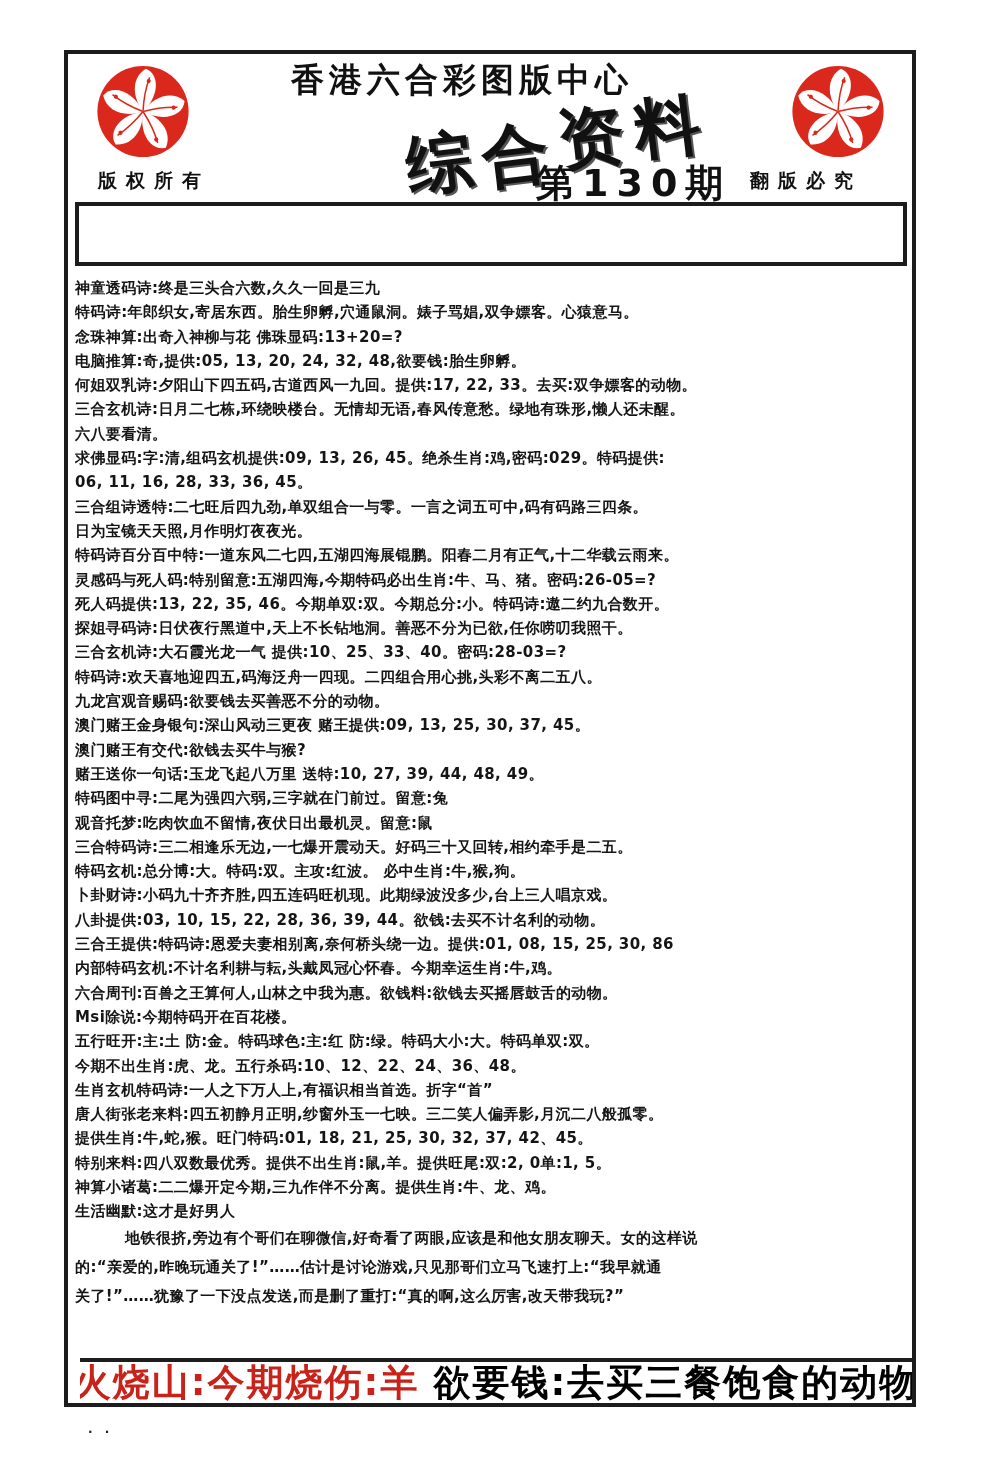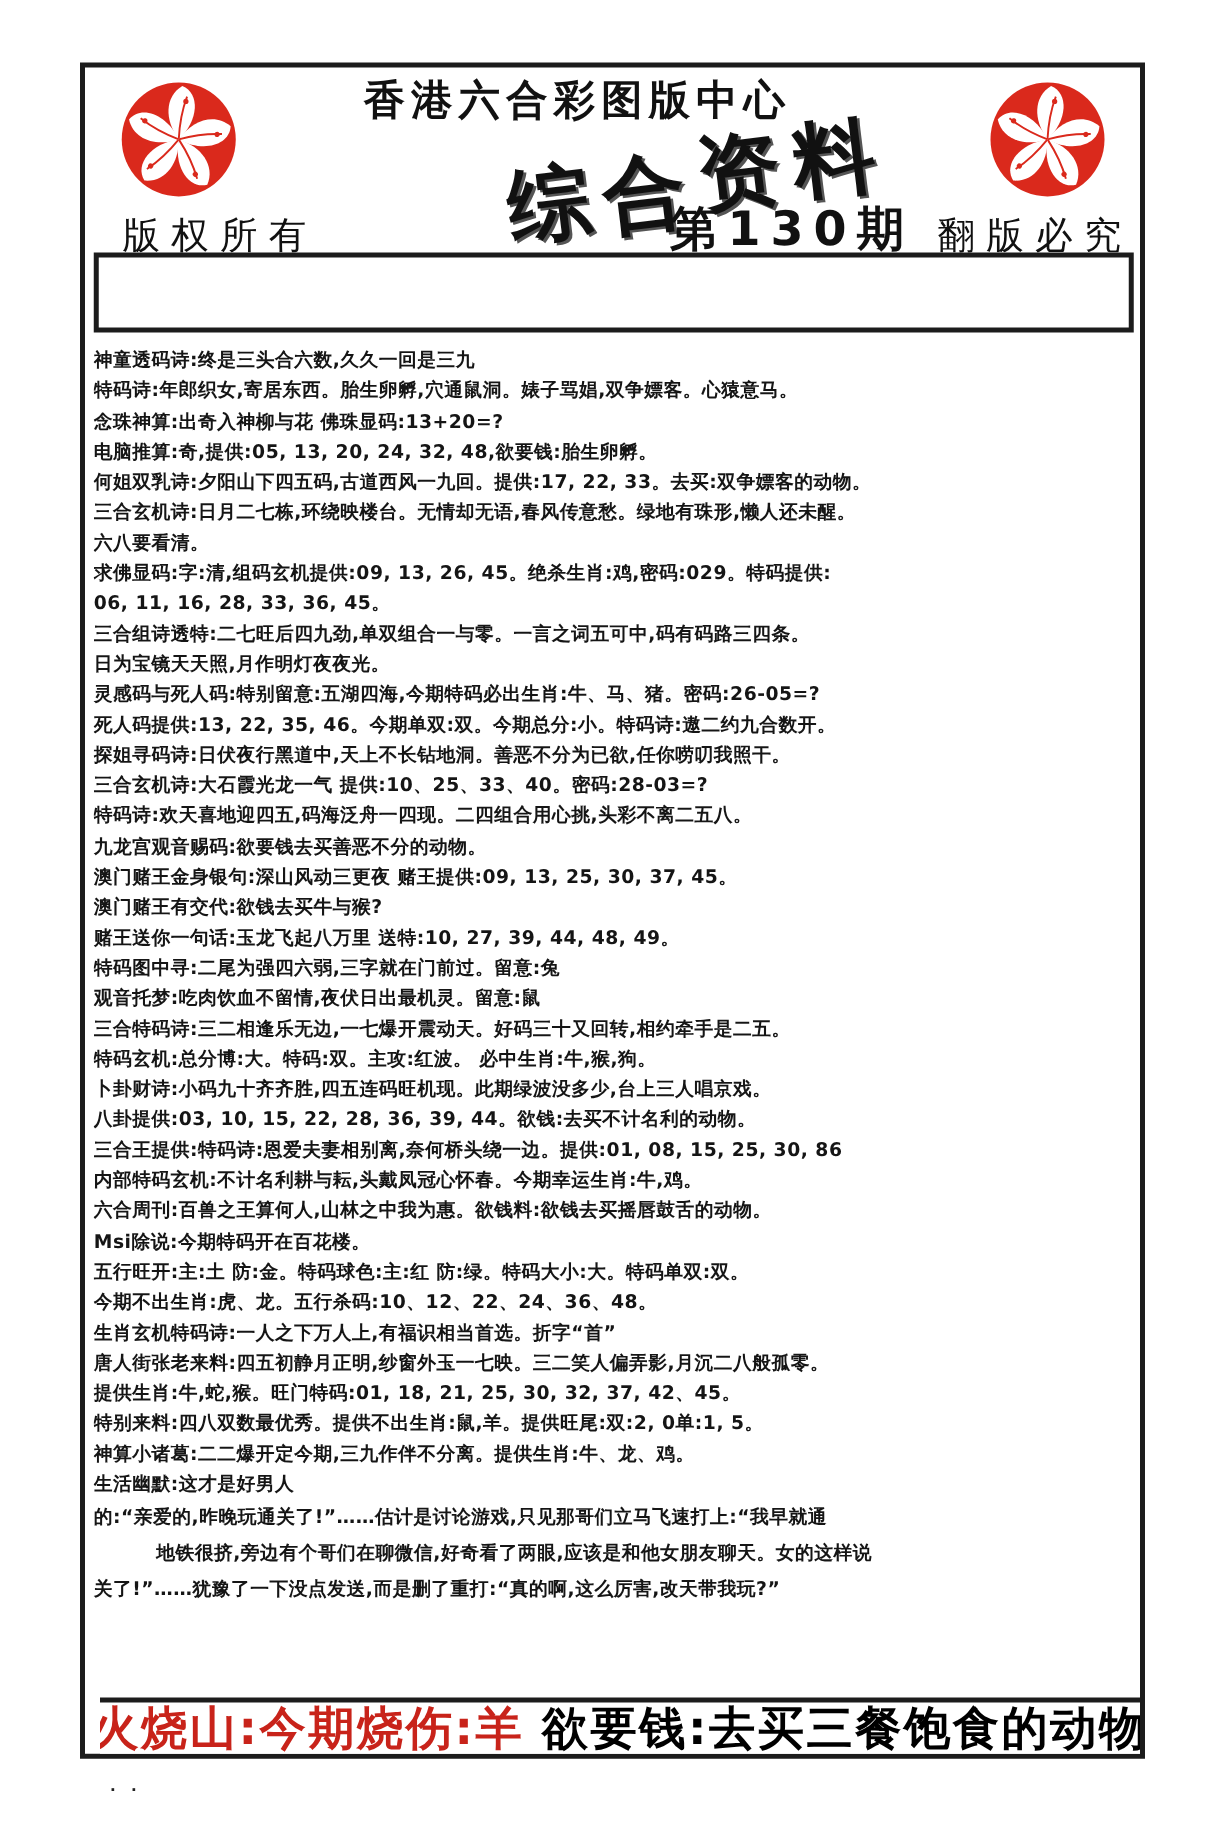--- a/index.html
+++ b/index.html
@@ -12,21 +12,21 @@
   .logo.left{left:27px;top:10px;}
   .logo.right{left:722px;top:10px;}
   .title1{position:absolute;left:0;top:4px;width:100%;text-align:center;
           transform:translateX(-28px);font-size:33px;font-weight:bold;letter-spacing:5px;
           font-family:"DejaVu Serif","Liberation Serif",serif;}
   .title2{position:absolute;left:338px;top:52px;font-size:66px;font-weight:bold;
           letter-spacing:10px;font-family:"DejaVu Serif","Liberation Serif",serif;
           text-shadow:2px 2px 0 #555;}
   .title2 span{display:inline-block;}
   .issue{position:absolute;left:468px;top:104px;font-size:38px;font-weight:bold;letter-spacing:8px;}
-  .cpy{position:absolute;top:114px;font-size:30px;font-weight:normal;letter-spacing:9px;}
+  .cpy{position:absolute;top:114px;font-size:19px;font-weight:bold;letter-spacing:9px;}
   .cpy.left{left:30px;}
   .cpy.right{left:682px;}
   
   .placeholder{position:absolute;left:7px;top:148px;width:832px;height:64px;
                border:4px solid #1c1c1c;box-sizing:border-box;background:#fff;}
   
   .body-lines{position:absolute;left:7px;top:222px;right:6px;}
   .line{font-size:15px;font-weight:bold;line-height:24.3px;white-space:nowrap;
         overflow:hidden;letter-spacing:0.4px;color:#151515;}
   .line.para{line-height:29px;}
@@ -121,20 +121,21 @@
         <div class="line">特码诗:年郎织女,寄居东西。胎生卵孵,穴通鼠洞。婊子骂娼,双争嫖客。心猿意马。</div>
         <div class="line">念珠神算:出奇入神柳与花 佛珠显码:13+20=?</div>
         <div class="line">电脑推算:奇,提供:05, 13, 20, 24, 32, 48,欲要钱:胎生卵孵。</div>
         <div class="line">何姐双乳诗:夕阳山下四五码,古道西风一九回。提供:17, 22, 33。去买:双争嫖客的动物。</div>
         <div class="line">三合玄机诗:日月二七栋,环绕映楼台。无情却无语,春风传意愁。绿地有珠形,懒人还未醒。</div>
         <div class="line">六八要看清。</div>
         <div class="line">求佛显码:字:清,组码玄机提供:09, 13, 26, 45。绝杀生肖:鸡,密码:029。特码提供:</div>
         <div class="line">06, 11, 16, 28, 33, 36, 45。</div>
         <div class="line">三合组诗透特:二七旺后四九劲,单双组合一与零。一言之词五可中,码有码路三四条。</div>
         <div class="line">日为宝镜天天照,月作明灯夜夜光。</div>
+        <div class="line">特码诗百分百中特:一道东风二七四,五湖四海展锟鹏。阳春二月有正气,十二华载云雨来。</div>
         <div class="line">灵感码与死人码:特别留意:五湖四海,今期特码必出生肖:牛、马、猪。密码:26-05=?</div>
         <div class="line">死人码提供:13, 22, 35, 46。今期单双:双。今期总分:小。特码诗:遨二约九合数开。</div>
         <div class="line">探姐寻码诗:日伏夜行黑道中,天上不长钻地洞。善恶不分为已欲,任你唠叨我照干。</div>
         <div class="line">三合玄机诗:大石霞光龙一气 提供:10、25、33、40。密码:28-03=?</div>
         <div class="line">特码诗:欢天喜地迎四五,码海泛舟一四现。二四组合用心挑,头彩不离二五八。</div>
         <div class="line">九龙宫观音赐码:欲要钱去买善恶不分的动物。</div>
         <div class="line">澳门赌王金身银句:深山风动三更夜 赌王提供:09, 13, 25, 30, 37, 45。</div>
         <div class="line">澳门赌王有交代:欲钱去买牛与猴?</div>
         <div class="line">赌王送你一句话:玉龙飞起八万里 送特:10, 27, 39, 44, 48, 49。</div>
         <div class="line">特码图中寻:二尾为强四六弱,三字就在门前过。留意:兔</div>
@@ -148,22 +149,22 @@
         <div class="line">六合周刊:百兽之王算何人,山林之中我为惠。欲钱料:欲钱去买摇唇鼓舌的动物。</div>
         <div class="line">Msi除说:今期特码开在百花楼。</div>
         <div class="line">五行旺开:主:土 防:金。特码球色:主:红 防:绿。特码大小:大。特码单双:双。</div>
         <div class="line">今期不出生肖:虎、龙。五行杀码:10、12、22、24、36、48。</div>
         <div class="line">生肖玄机特码诗:一人之下万人上,有福识相当首选。折字“首”</div>
         <div class="line">唐人街张老来料:四五初静月正明,纱窗外玉一七映。三二笑人偏弄影,月沉二八般孤零。</div>
         <div class="line">提供生肖:牛,蛇,猴。旺门特码:01, 18, 21, 25, 30, 32, 37, 42、45。</div>
         <div class="line">特别来料:四八双数最优秀。提供不出生肖:鼠,羊。提供旺尾:双:2, 0单:1, 5。</div>
         <div class="line">神算小诸葛:二二爆开定今期,三九作伴不分离。提供生肖:牛、龙、鸡。</div>
         <div class="line">生活幽默:这才是好男人</div>
+        <div class="line para indent">地铁很挤,旁边有个哥们在聊微信,好奇看了两眼,应该是和他女朋友聊天。女的这样说</div>
         <div class="line para">的:“亲爱的,昨晚玩通关了!”……估计是讨论游戏,只见那哥们立马飞速打上:“我早就通</div>
-        <div class="line para indent">地铁很挤,旁边有个哥们在聊微信,好奇看了两眼,应该是和他女朋友聊天。女的这样说</div>
         <div class="line para">关了!”……犹豫了一下没点发送,而是删了重打:“真的啊,这么厉害,改天带我玩?”</div>
       </div>
 
     <div class="tipbar">
       <span class="tip-red" style="color: rgb(200, 35, 26);">火烧山:今期烧伤:羊</span>
       <span class="tip-green" style="color: #000000;">欲要钱:去买三餐饱食的动物</span>
     </div>
   </div>
 
   <div class="dots">. .</div>

